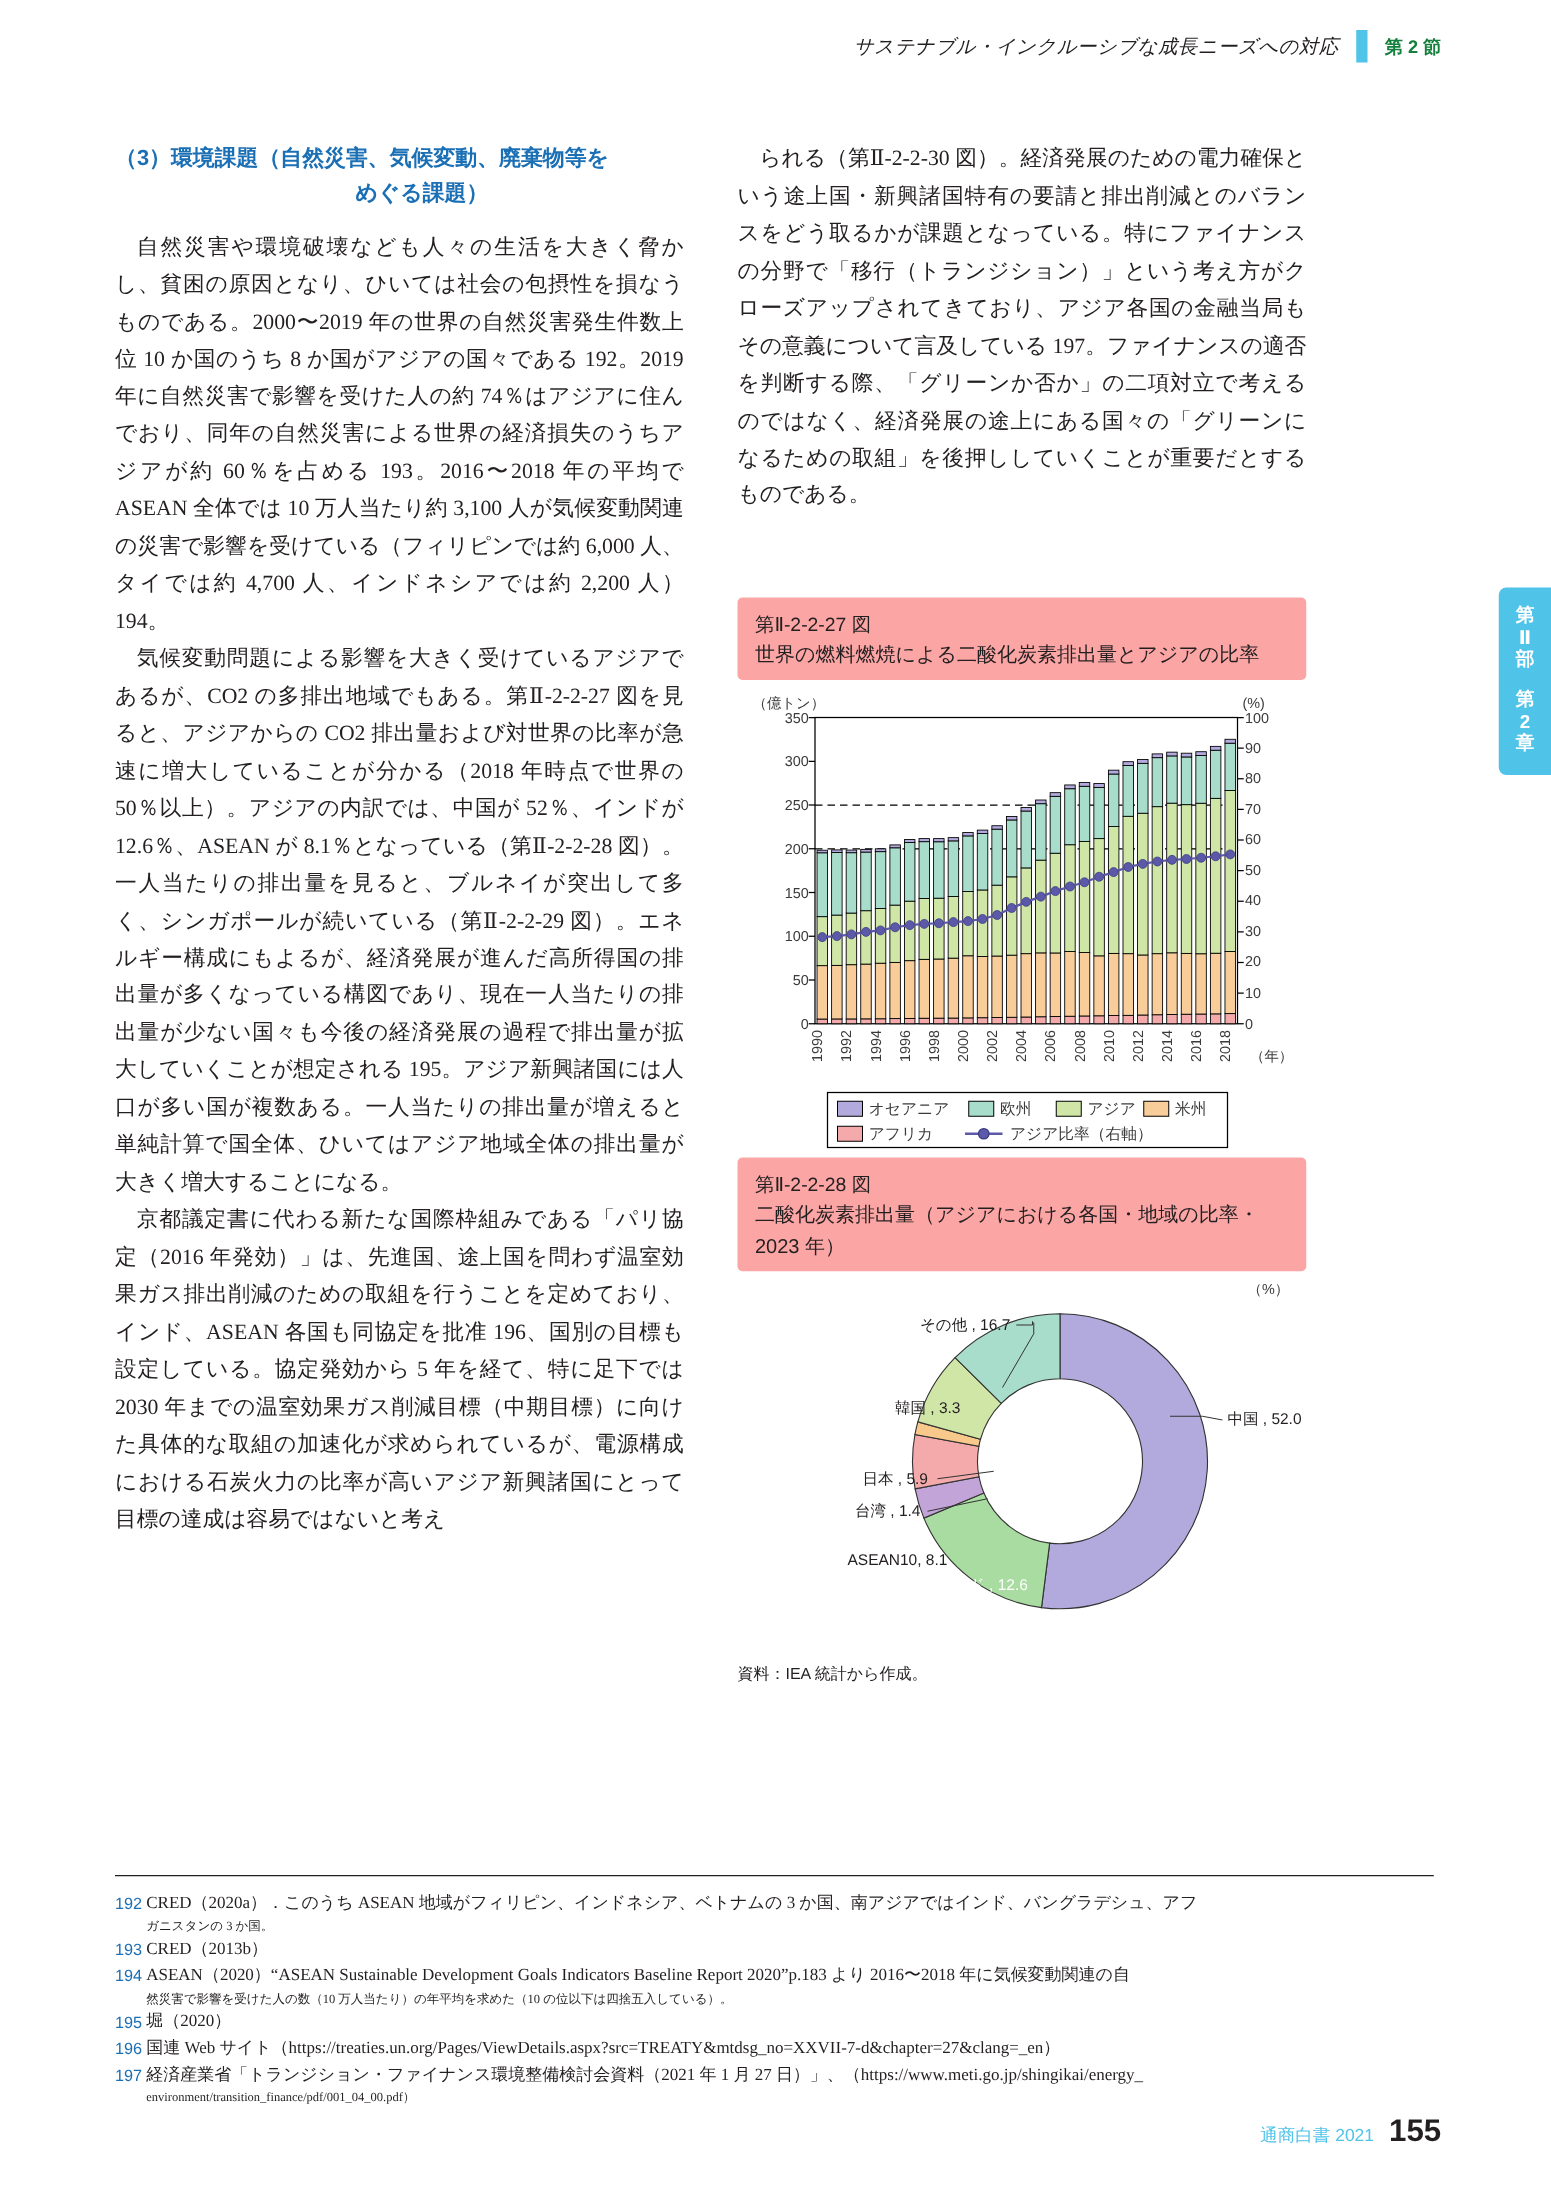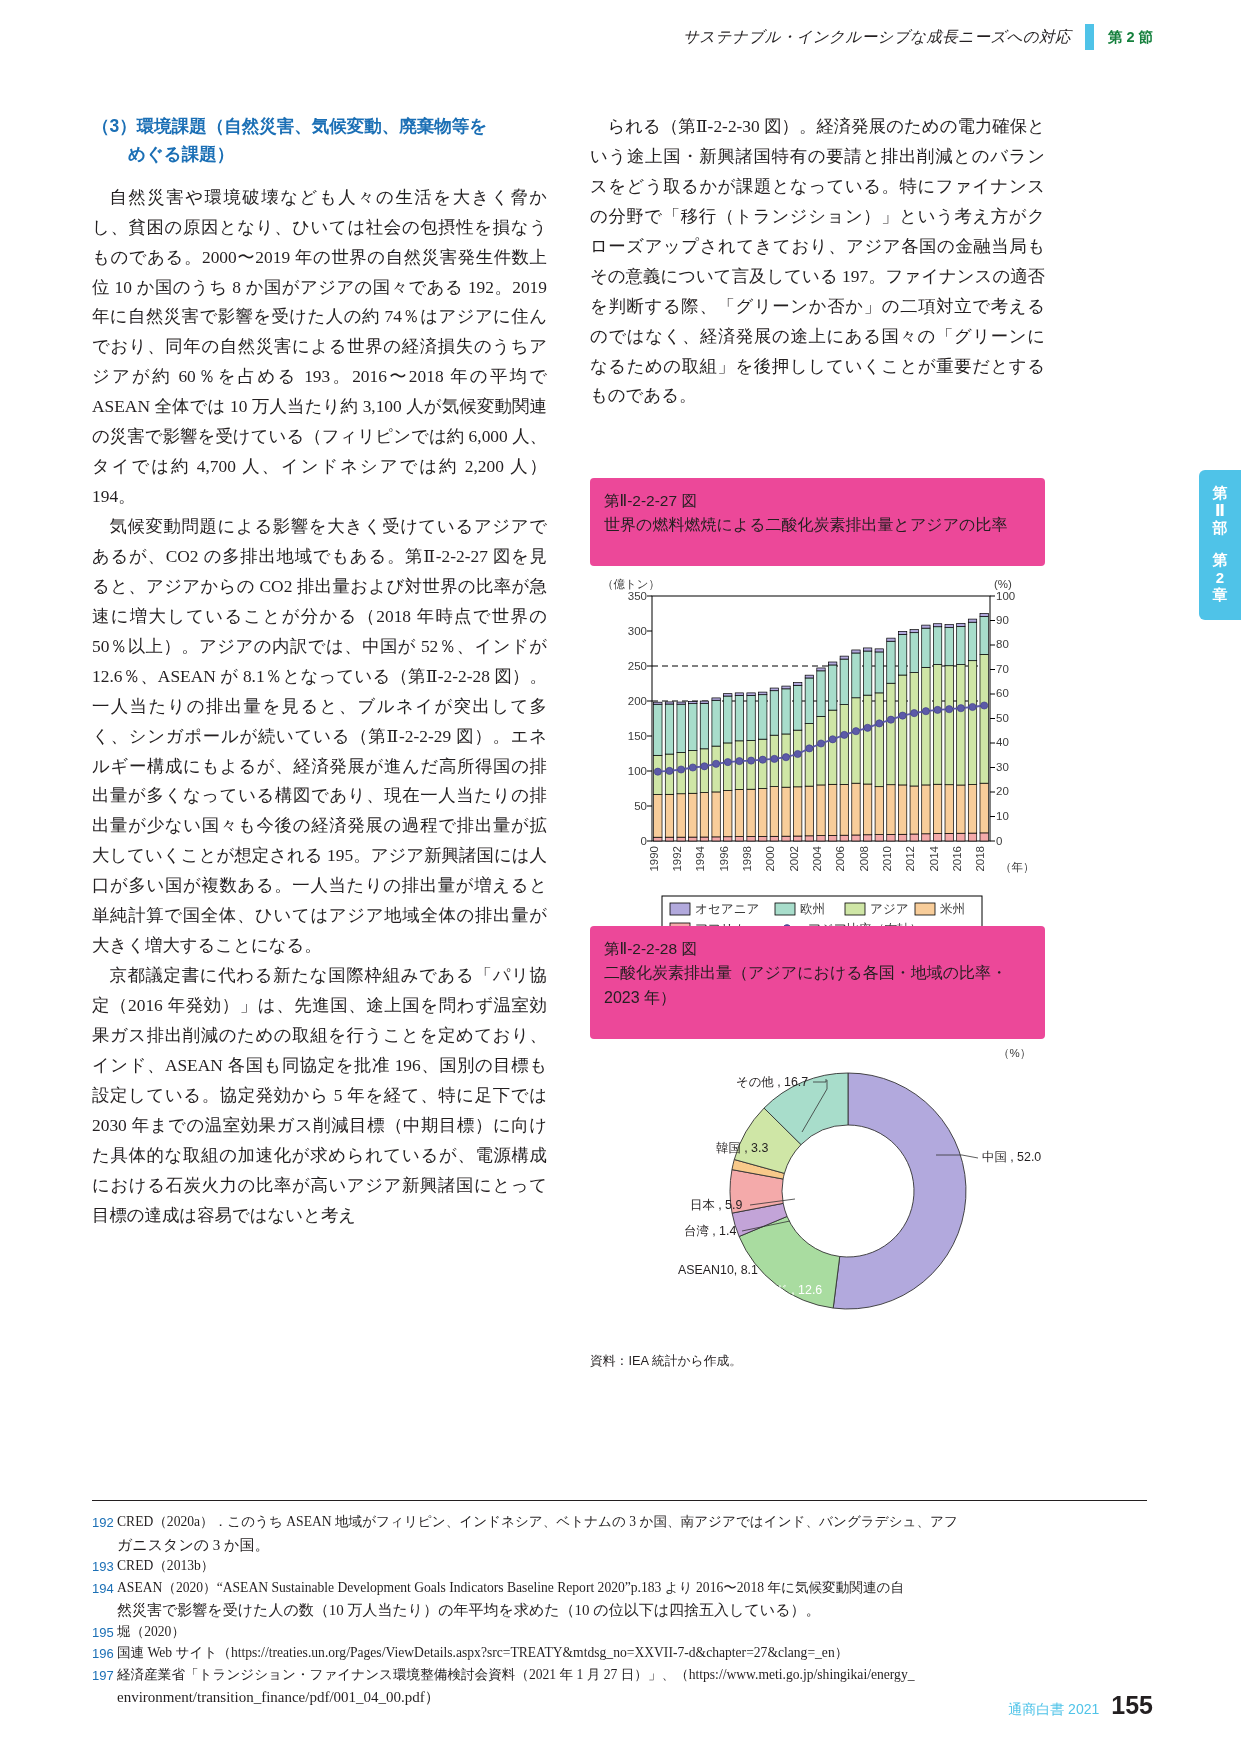--- a/index.html
+++ b/index.html
@@ -24,50 +24,50 @@
   .sidetab .l{font-family:"Liberation Sans","DejaVu Sans",sans-serif;font-size:15px;line-height:1.18;font-weight:bold;}
   .sidetab .gap{height:14px;}
 
   
   .col{position:absolute;width:455px;}
   .colL{left:92px;top:112px;}
   .colR{left:590px;top:112px;}
 
   .head3{font-family:"Liberation Sans","DejaVu Sans",sans-serif;color:#1b6fb5;font-size:17.5px;
          line-height:1.62;font-weight:bold;margin:0 0 14px 0;}
-  .head3 .ind{display:block;padding-left:36px;text-indent:0;}
+  .head3 .ind{display:block;padding-left:36px;text-indent:0;text-align:center;}
 
   p.body{font-size:17.4px;line-height:1.72;margin:0 0 0 0;text-align:justify;
          text-justify:inter-ideograph;text-indent:1em;}
   p.body + p.body{margin-top:0;}
 
   
   .figbox{position:absolute;left:590px;width:455px;}
-  .figtitle{background:#ec4899;border-radius:4px;padding:11px 14px 28px;}
+  .figtitle{background:#fca5a5;border-radius:4px;padding:11px 14px 6px;}
   .figtitle .num{font-family:"Liberation Sans","DejaVu Sans",sans-serif;font-size:15.5px;line-height:1.55;display:block;}
   .figtitle .name{font-family:"Liberation Sans","DejaVu Sans",sans-serif;font-size:16px;line-height:1.55;display:block;}
   .source{font-family:"Liberation Sans","DejaVu Sans",sans-serif;font-size:12.8px;color:#231f20;margin-top:4px;}
 
   
   .chartwrap{position:relative;}
   svg{display:block;}
   .axlab{font-family:"Liberation Sans","DejaVu Sans",sans-serif;font-size:11.5px;fill:#3b3b3b;}
   .axunit{font-family:"Liberation Sans","DejaVu Sans",sans-serif;font-size:11.5px;fill:#3b3b3b;}
   .legtxt{font-family:"Liberation Sans","DejaVu Sans",sans-serif;font-size:12.6px;fill:#3b3b3b;}
   .pielab{font-family:"Liberation Sans","DejaVu Sans",sans-serif;font-size:12.4px;fill:#231f20;}
   .pielab-in{font-family:"Liberation Sans","DejaVu Sans",sans-serif;font-size:12.4px;fill:#ffffff;}
 
   
   .fnrule{position:absolute;left:92px;top:1500px;width:1055px;height:1px;background:#231f20;}
   .footnotes{position:absolute;left:92px;top:1512px;width:1057px;}
   .fnrow{display:flex;align-items:center;font-size:13.6px;line-height:1.5;margin-bottom:1px;}
   .fnnum{color:#1b6fb5;font-family:"Liberation Sans","DejaVu Sans",sans-serif;font-size:13px;
          min-width:25px;flex:0 0 25px;padding-top:1px;}
   .fntxt{flex:1;text-align:justify;}
-  .fncont{padding-left:25px;font-size:15px;line-height:1.5;}
+  .fncont{padding-left:25px;font-size:10px;line-height:1.5;}
 
   
   .pfoot{position:absolute;right:88px;bottom:34px;display:flex;align-items:baseline;gap:12px;}
   .pfoot .bk{font-family:Liberation Sans, sans-serif;font-size:14px;color:#4fc3e8;}
   .pfoot .pg{font-family:"Liberation Sans","DejaVu Sans",sans-serif;font-size:25px;font-weight:bold;color:#231f20;}
 </style>
 </head>
 <body>
 
 <div class="page">

